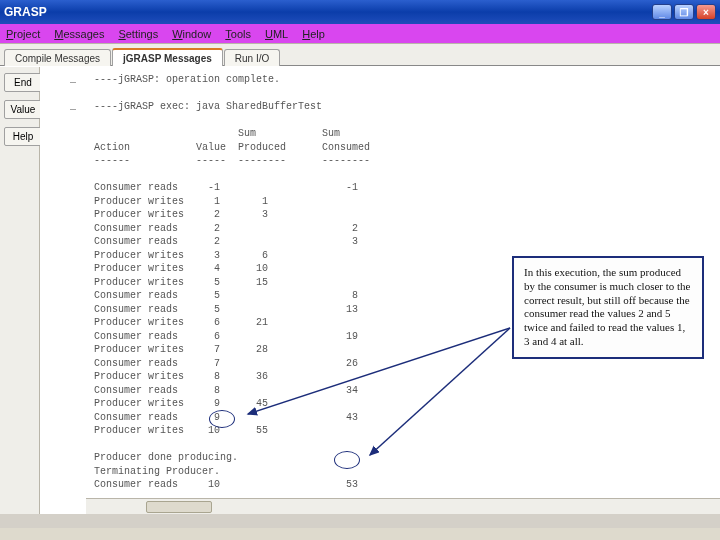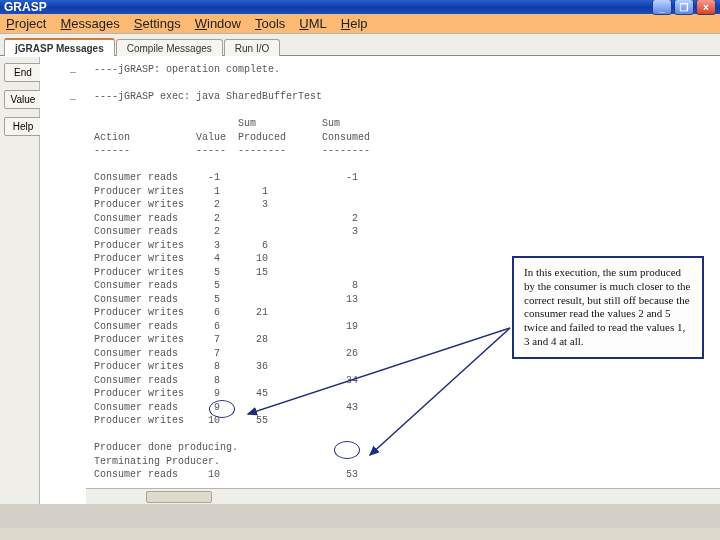--- a/index.html
+++ b/index.html
@@ -6,21 +6,21 @@
   body {
     font-family: Tahoma, Arial, sans-serif;
     font-size: 11px;
     background: #d4d0c8;
     width: 720px;
     height: 540px;
     overflow: hidden;
     position: relative;
   }
   .titlebar {
-    height: 14px;
+    height: 24px;
     background: linear-gradient(to bottom, #2b5fce, #0b3daa 50%, #1f4dbb);
     color: #fff;
     display: flex;
     align-items: center;
     padding: 0 4px;
     font-size: 12px;
     font-weight: bold;
   }
   .titlebar .window-controls {
     margin-left: auto;
@@ -32,27 +32,27 @@
     background: linear-gradient(to bottom,#b9d2ff,#5f88e6);
     border: 1px solid #243f8a;
     border-radius: 3px;
     display: flex; align-items: center; justify-content: center;
     color: #fff; font-weight: bold; font-size: 10px;
     cursor: pointer;
   }
   .winbtn.close { background: linear-gradient(to bottom,#f59a8f,#d64228); }
   .menubar {
     height: 20px;
-    background: #fdba74;
+    background: #d946ef;
     border-bottom: 1px solid #b9b5a9;
     display: flex;
     align-items: center;
     padding-left: 6px;
     gap: 14px;
-    font-size: 13px;
+    font-size: 11px;
     color: #222;
   }
   .menubar span { cursor: pointer; }
   .menubar span u { text-decoration: underline; }
   .tabstrip {
     height: 22px;
     background: #efeee9;
     display: flex;
     align-items: flex-end;
     padding-left: 4px;
@@ -184,22 +184,22 @@
   <span><u>P</u><span>roject</span></span>
   <span><u>M</u>essages</span>
   <span><u>S</u>ettings</span>
   <span><u>W</u>indow</span>
   <span><u>T</u>ools</span>
   <span><u>U</u>ML</span>
   <span><u>H</u>elp</span>
 </div>
 
 <div class="tabstrip">
+  <div class="tab">Compile Messages</div>
   <div class="tab active">jGRASP Messages</div>
-  <div class="tab">Compile Messages</div>
   <div class="tab">Run I/O</div>
 </div>
 
 <div class="main">
   <div class="sidebar">
     <div class="sidebtn">End</div>
     <div class="sidebtn">Value</div>
     <div class="sidebtn">Help</div>
   </div>
 

